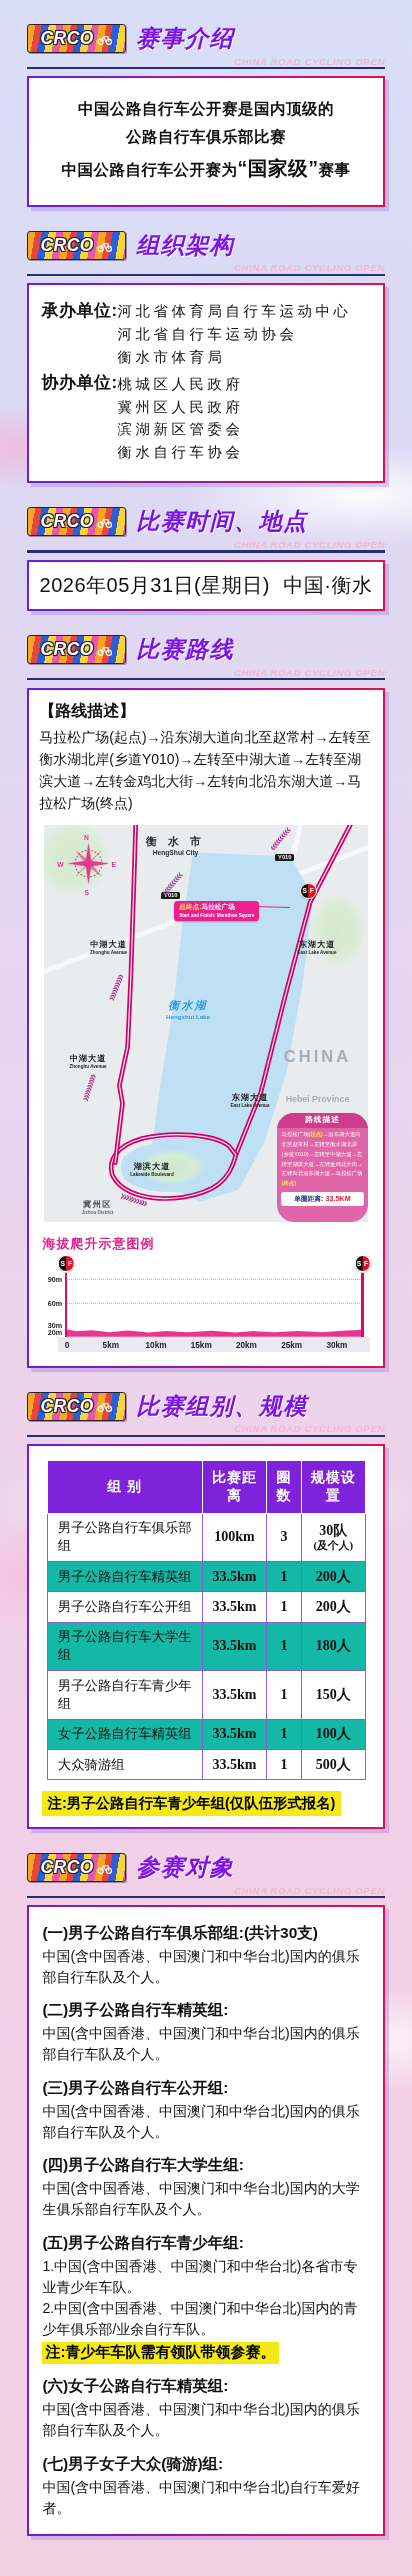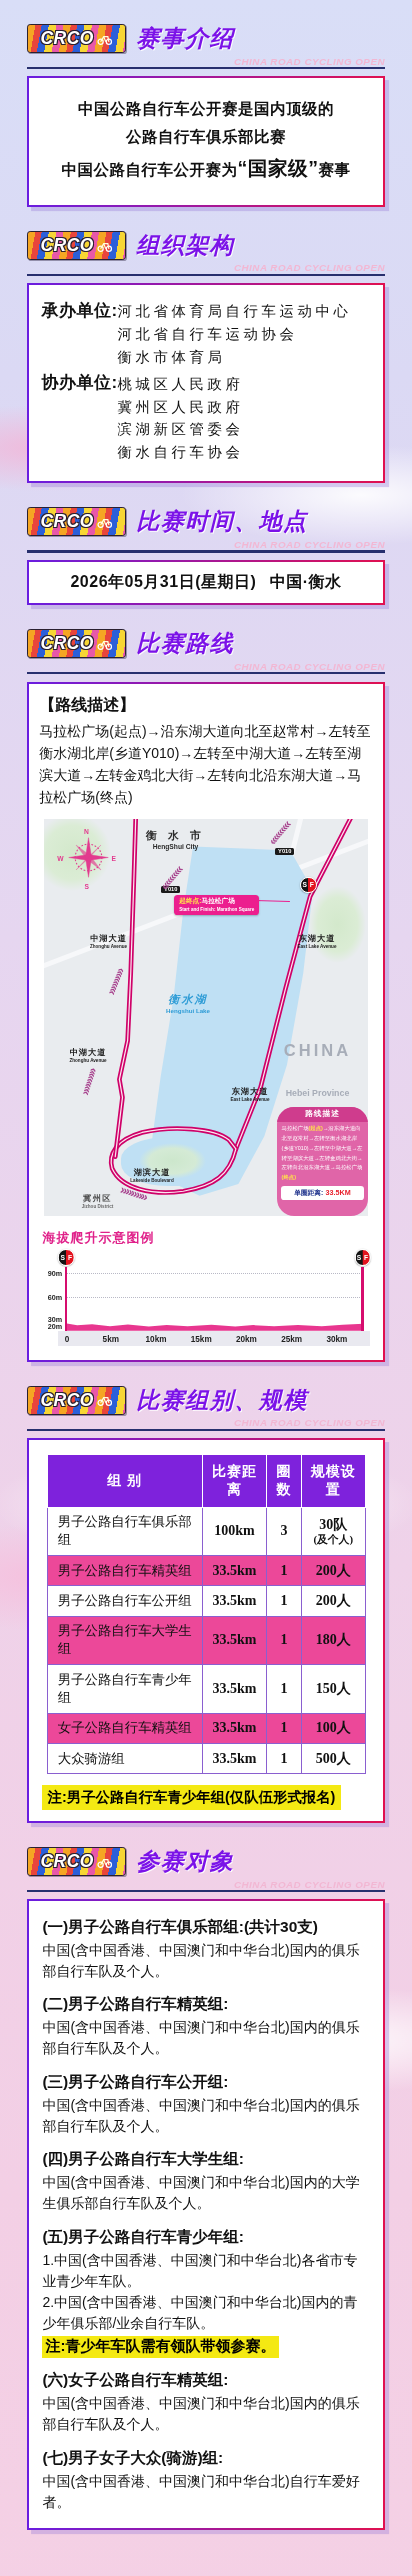--- a/index.html
+++ b/index.html
@@ -51,21 +51,21 @@
   .intro-box { padding:13.4px 8.2px 15.5px; text-align:center; }
   .intro-line { margin:7.2px 0; font-size:15.5px; font-weight:700; letter-spacing:0.5px; }
   .hl-big { font-size:19.6px; font-weight:900; }
   
   .org-box { padding:13.4px 12.4px 14.4px; }
   .org-row { display:flex; align-items:flex-start; margin-bottom:3.1px; }
   .org-label { font-size:17px; font-weight:900; white-space:nowrap; letter-spacing:0.5px; }
   .org-items { font-size:14.4px; letter-spacing:3.6px; line-height:1.58; padding-top:1.5px; }
   
   .time-box { padding:10.3px 4.1px; text-align:center; }
-  .time-line { font-size:16px; font-weight:700; letter-spacing:0.5px; }
+  .time-line { font-size:20px; font-weight:400; letter-spacing:0.5px; }
   .time-sep { display:inline-block; width:13.4px; }
   
   .route-box { padding:11.3px 10.3px 13.4px; }
   .route-desc-heading { font-size:16px; font-weight:900; margin:0 0 4.1px; }
   .route-desc { font-size:14px; line-height:1.58; margin:0; }
   .map { position:relative; width:324px; height:397px; margin:10.3px auto 0; background:#e9ecef; overflow:hidden; }
   .map-road { position:absolute; background:#f7f8fa; }
   .green-patch { position:absolute; border-radius:50%; background:radial-gradient(closest-side,#cfe8c5,#d8ecd0 70%,transparent); opacity:.85; }
   .lake {
     position:absolute; left:0; top:0; width:324px; height:397px;
@@ -125,21 +125,21 @@
     clip-path:polygon(0 10%,4% 35%,9% 20%,15% 45%,21% 25%,28% 50%,34% 30%,41% 45%,49% 28%,57% 48%,63% 32%,70% 46%,78% 30%,86% 46%,93% 28%,100% 15%,100% 100%,0 100%); }
   .elev-edge { position:absolute; top:-3.1px; bottom:0; width:2.1px; background:#d60d6e; }
   .elev-sf { position:absolute; top:-20.6px; transform:translateX(-50%); }
   .elev-axis { position:absolute; left:17.5px; right:2.1px; bottom:0; height:15.5px; background:#e9e9f0; }
   .xlab { position:absolute; bottom:2.6px; transform:translateX(-50%); font-size:8.2px; font-weight:900; color:#222; }
   
   .groups-box { padding:14.4px 0 11.3px; }
   table.groups { margin:0 auto; border-collapse:collapse; width:319px; }
   table.groups th { background:#7e22dc; color:#fff; font-size:14px; font-weight:900; padding:7.7px 2.1px; border:1.5px solid #fff; letter-spacing:1px; }
   table.groups td { border:1px solid #8a5fd0; font-size:13.4px; padding:5.7px 2.1px; text-align:center; background:#fff; }
-  table.groups tr.alt td { background:#ec4899; }
+  table.groups tr.alt td { background:#14b8a6; }
   table.groups td.group { text-align:left; padding-left:10.3px; }
   table.groups td.num { font-family:"Liberation Serif","DejaVu Serif",serif; font-weight:700; font-size:14px; }
   .scale2 { display:block; font-size:10.8px; margin-top:-1.5px; }
   .note-yellow { display:inline-block; background:#f4e913; color:#000; font-weight:900; font-size:14.4px; padding:3.1px 5.2px; margin:10.3px 0 0 13.4px; }
   
   .part-box { padding:15.5px 13.4px 15.5px; }
   .p-head { margin:12.4px 0 2.1px; font-size:15.5px; font-weight:900; }
   .p-head.first { margin-top:0; }
   .p-body { margin:0; font-size:14px; line-height:1.5; white-space:pre-line; }
   .note-inline { display:inline-block; background:#f4e913; color:#000; font-weight:900; font-size:15px; padding:1.5px 3.1px; margin-top:2.1px;text-align:center; }
@@ -338,21 +338,21 @@
         <span class="en">Zhonghu Avenue</span>
       </div>
       <div class="map-label country-label" style="left:227px;top:222px;width:93px;">
         <span class="zh">CHINA</span>
         <span class="en">Hebei Province</span>
       </div>
       <div class="map-label" style="left:175px;top:267px;width:62px;">
         <span class="zh">东湖大道</span>
         <span class="en">East Lake Avenue</span>
       </div>
-      <div class="map-label" style="left:77px;top:348px;width:62px;">
+      <div class="map-label" style="left:77px;top:336px;width:62px;">
         <span class="zh">湖滨大道</span>
         <span class="en">Lakeside Boulevard</span>
       </div>
       <div class="map-label district-label" style="left:25px;top:374px;width:57px;">
         <span class="zh">冀州区</span>
         <span class="en">Jizhou District</span>
       </div>
 
       <div class="overlay">
         <div class="overlay-title">路线描述</div>

